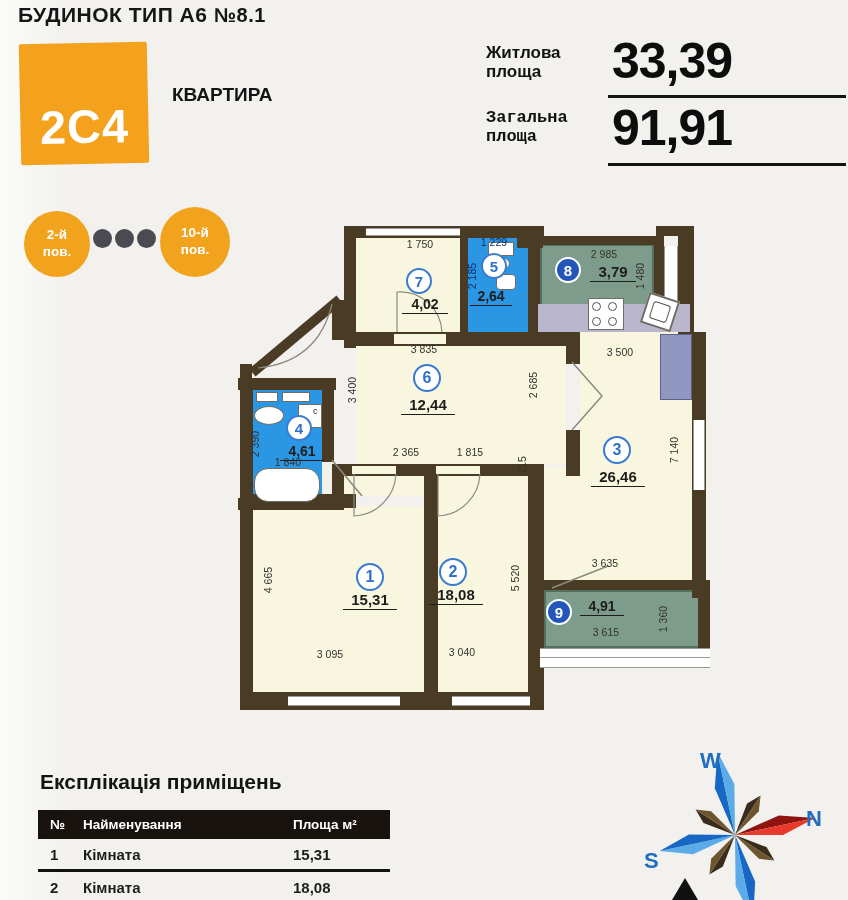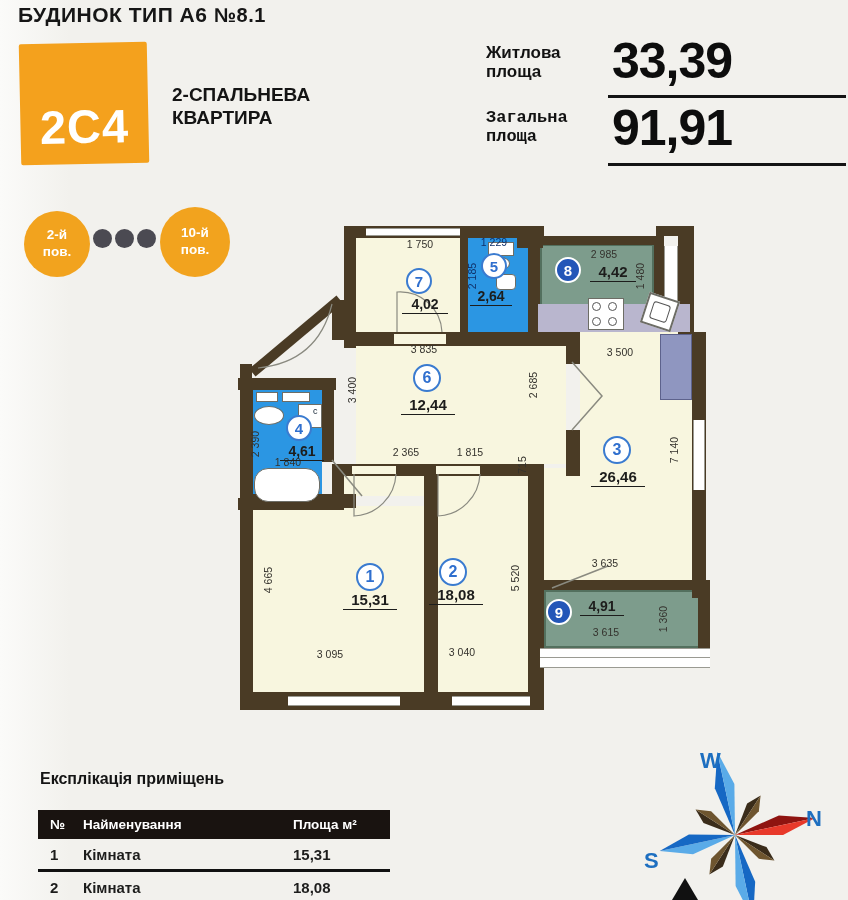--- a/index.html
+++ b/index.html
@@ -34,41 +34,40 @@
   .vdim{transform:rotate(-90deg);}
   .area-lbl{position:absolute;font-size:15px;font-weight:bold;color:#1d1d1c;border-bottom:1.5px solid #1d1d1c;
     padding:0 2px 1px 2px;text-align:center;}
   .rc{position:absolute;width:28px;height:28px;border-radius:50%;background:#fff;border:2px solid #3a7bd0;
     box-sizing:border-box;color:#2f6fce;font-weight:bold;font-size:16px;display:flex;align-items:center;justify-content:center;}
   .rc.inv{background:#2356b8;border-color:#fff;color:#fff;}
   .fixture{position:absolute;background:#fff;border:1px solid #6d6d66;box-sizing:border-box;}
   .counter{position:absolute;background:#b9b6ce;}
   .burner{position:absolute;width:9px;height:9px;border-radius:50%;border:1.5px solid #555;box-sizing:border-box;}
   
-  .expl-title{font-size:16px;font-weight:bold;color:#141414;}
+  .expl-title{font-size:21px;font-weight:bold;color:#141414;}
   .expl-table{position:absolute;left:38px;top:810px;width:352px;font-size:15px;}
   .expl-head{display:flex;background:#191310;color:#fff;font-weight:bold;font-size:13.5px;height:29px;align-items:center;}
   .expl-row{display:flex;height:30px;align-items:center;color:#1d1d1c;font-weight:bold;font-size:15px;}
   .c-no{width:45px;padding-left:12px;box-sizing:border-box;}
   .c-name{width:185px;}
   .c-area{width:122px;padding-left:25px;box-sizing:border-box;}
   .thick-rule{height:3px;background:#111;}
   svg text{font-family:"Liberation Sans",sans-serif;font-weight:bold;}
 </style>
 </head>
 <body>
 
 <div class="abs building-title"><span>БУДИНОК ТИП А6 </span><b>№8.1</b></div>
 
 <div class="abs unit-badge">
   <span>2С4</span>
 </div>
 
 <div class="abs unit-type">
-  <div>2-СПАЛЬНЕВА</div>
   <div>КВАРТИРА</div>
 </div>
 
 <div class="abs stat-label" style="left:486px;top:44px;">
   <div>Житлова</div>
   <div>площа</div>
 </div>
 <div class="abs stat-value" style="left:612px;top:36px;">33,39</div>
 <div class="abs stat-rule" style="left:608px;top:95px;width:238px;"></div>
 
@@ -196,21 +195,21 @@
   <div class="area-lbl" style="left:591px;top:468px;width:50px;">26,46</div>
   <div class="rc" style="left:286px;top:415px;width:26px;height:26px;font-size:15px;">4</div>
   <div class="area-lbl" style="left:280px;top:443px;width:40px;font-size:14px;">4,61</div>
   <div class="rc" style="left:481px;top:253px;width:26px;height:26px;font-size:15px;">5</div>
   <div class="area-lbl" style="left:470px;top:288px;width:38px;font-size:14px;">2,64</div>
   <div class="rc" style="left:413px;top:364px;">6</div>
   <div class="area-lbl" style="left:401px;top:396px;width:50px;">12,44</div>
   <div class="rc" style="left:406px;top:268px;width:26px;height:26px;font-size:15px;">7</div>
   <div class="area-lbl" style="left:402px;top:296px;width:42px;font-size:14px;">4,02</div>
   <div class="rc inv" style="left:555px;top:257px;width:26px;height:26px;font-size:15px;">8</div>
-  <div class="area-lbl" style="left:590px;top:263px;width:42px;">4,42</div>
+  <div class="area-lbl" style="left:590px;top:263px;width:42px;">3,79</div>
   <div class="rc inv" style="left:546px;top:599px;width:26px;height:26px;font-size:15px;">9</div>
   <div class="area-lbl" style="left:580px;top:598px;width:40px;font-size:14px;">4,91</div>
 
   <div class="dim" style="left:390px;top:238px;width:60px;">1 750</div>
   <div class="dim" style="left:468px;top:236px;width:52px;color:#10316a;">1 229</div>
   <div class="dim vdim" style="left:450px;top:270px;width:44px;color:#10316a;">2 185</div>
   <div class="dim" style="left:574px;top:248px;width:60px;">2 985</div>
   <div class="dim vdim" style="left:618px;top:270px;width:44px;">1 480</div>
   <div class="dim" style="left:394px;top:343px;width:60px;">3 835</div>
   <div class="dim" style="left:590px;top:346px;width:60px;">3 500</div>

